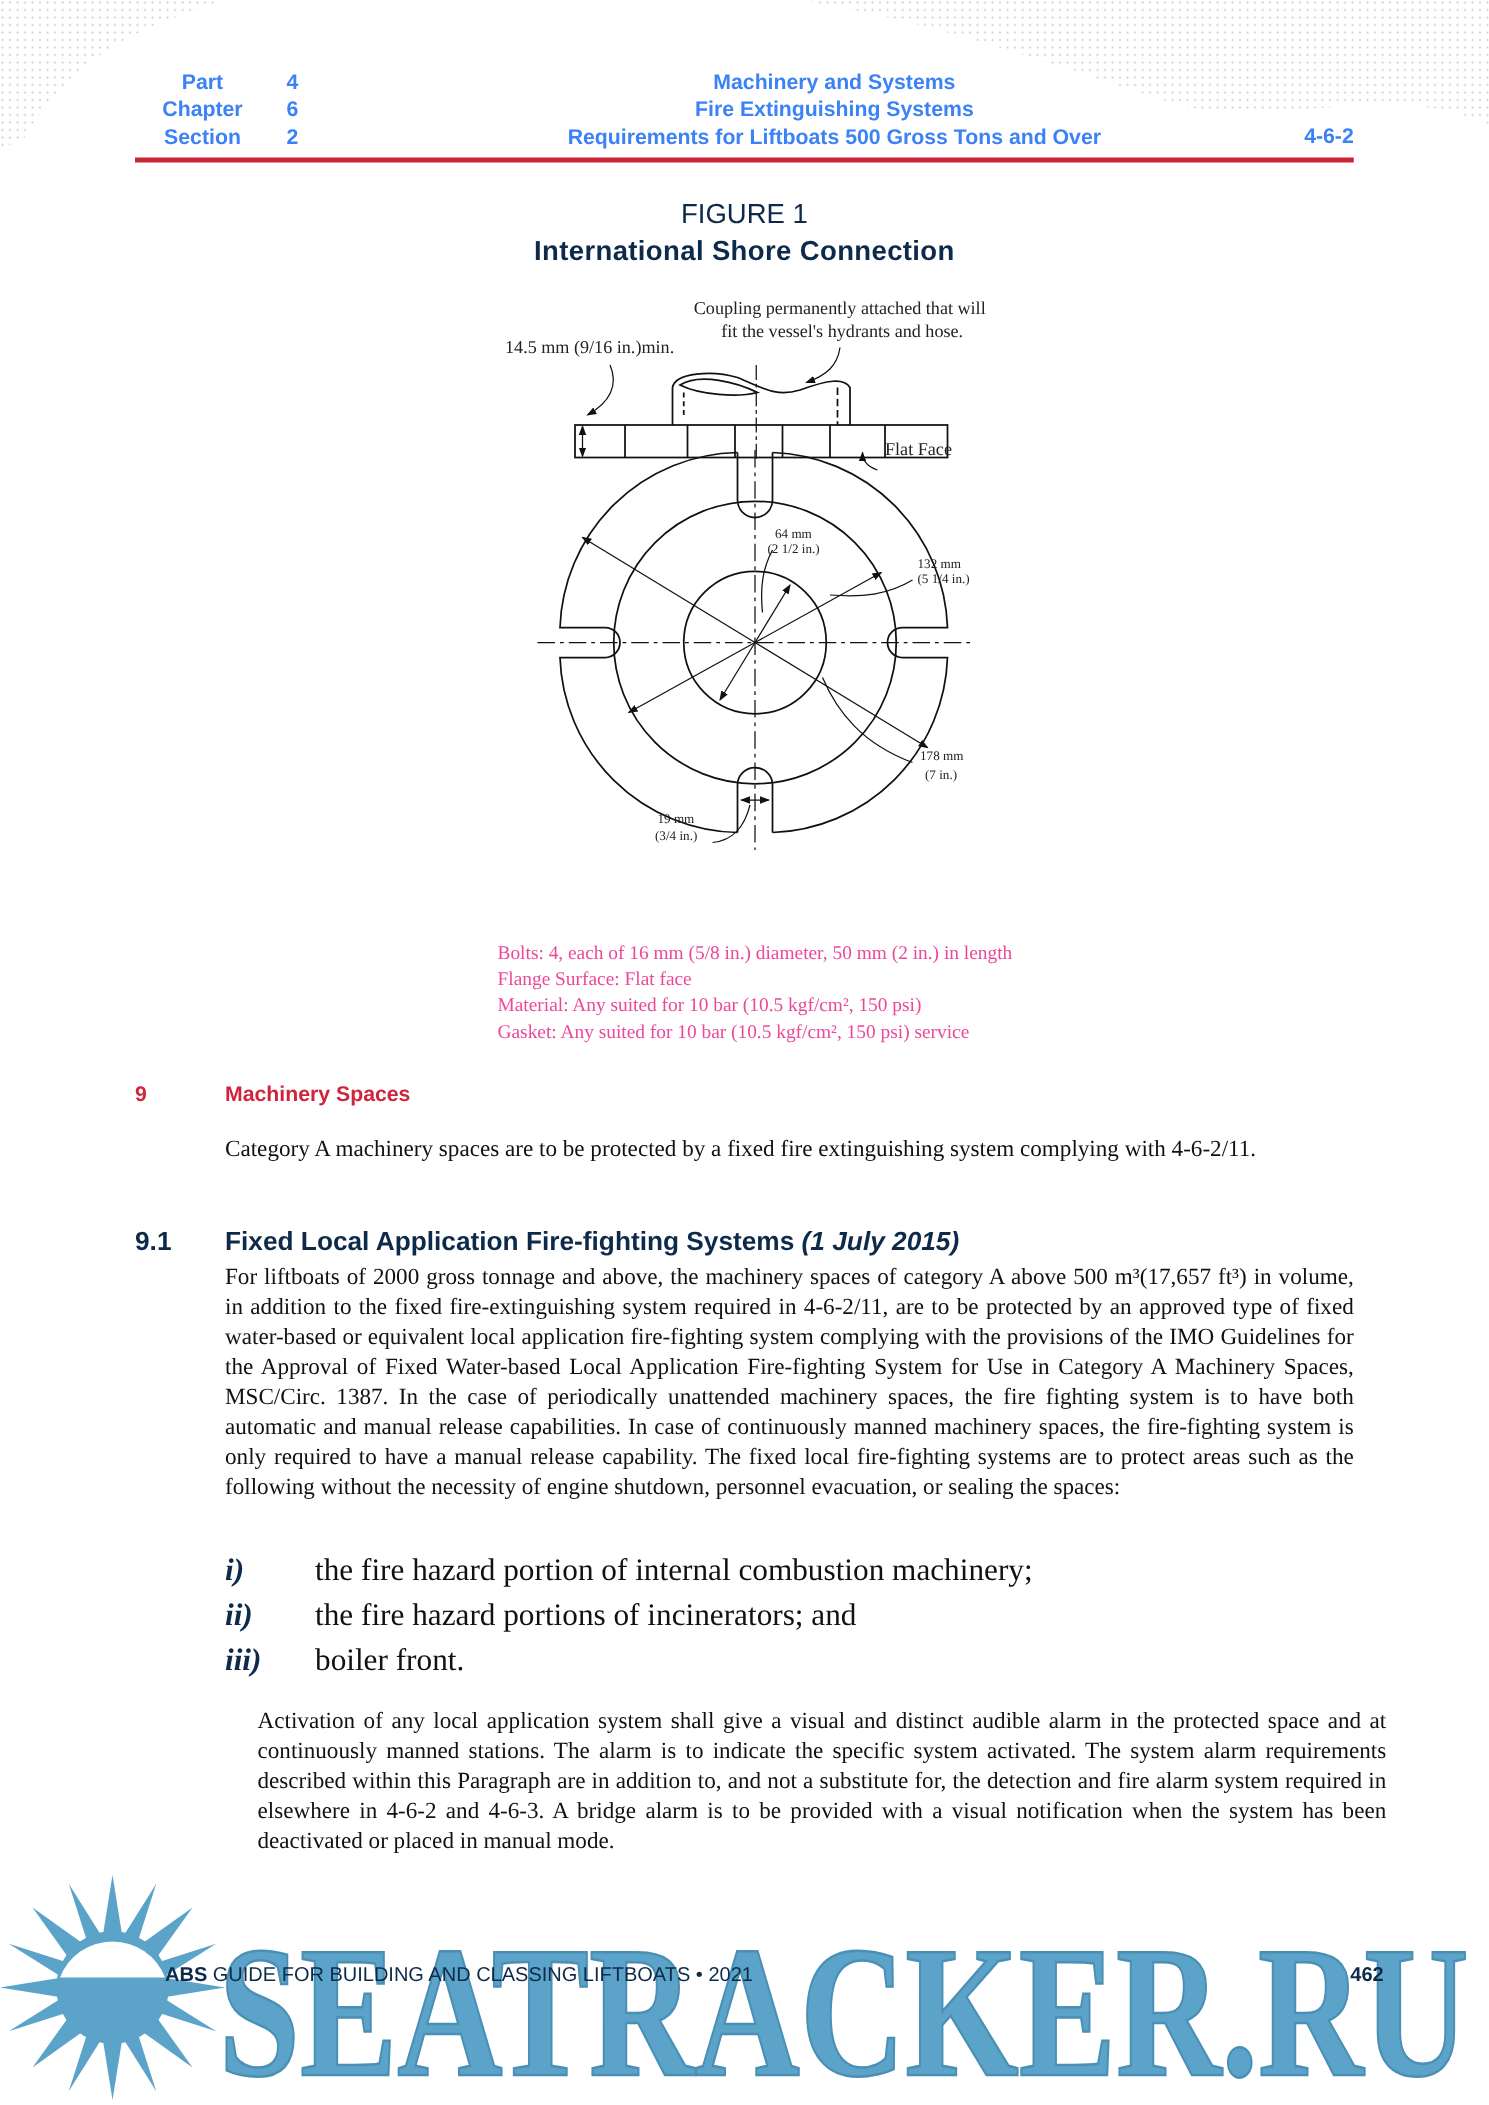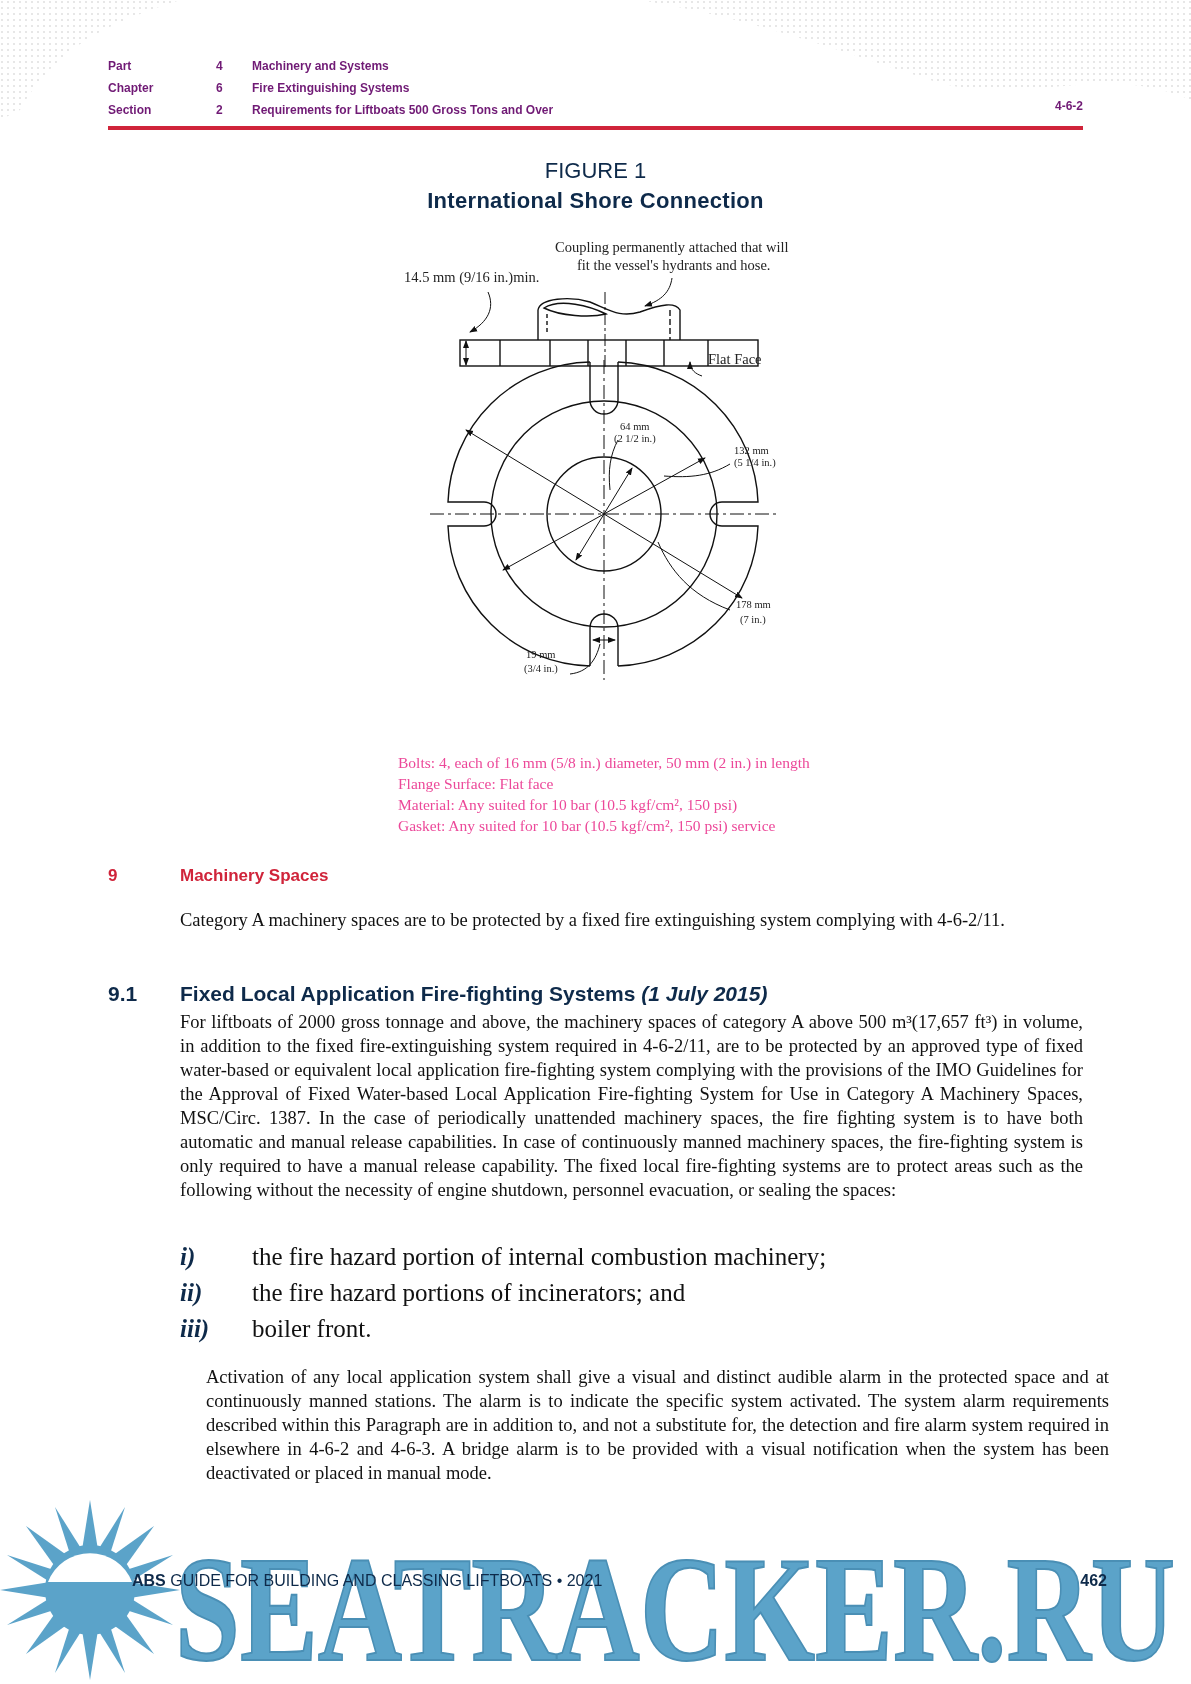--- a/index.html
+++ b/index.html
@@ -1,18 +1,18 @@
 <!DOCTYPE html>
 <html><head>
 <meta charset="utf-8">
 <style>
   html, body { margin:0; padding:0; }
   body { width:1191px; height:1684px; position:relative; background:#ffffff; overflow:hidden; font-family:"Liberation Serif", serif; color:#111; }
   .dots { position:absolute; pointer-events:none; }
-  .hdr { position:absolute; left:108px; top:55px; width:975px; font-family:"Liberation Sans", sans-serif; font-weight:bold; font-size:12px; color:#701a75; }
+  .hdr { position:absolute; left:108px; top:55px; width:975px; font-family:"Liberation Sans", sans-serif; font-weight:bold; font-size:17px; color:#3b82f6;text-align:center; }
   .hdr-row { display:flex; height:22px; align-items:center; }
   .hdr-label { width:108px; }
   .hdr-num { width:36px; }
   .hdr-title { flex:1; }
   .hdr-ref { position:absolute; right:0; top:44px; }
   .hdr-rule { position:absolute; left:108px; top:126px; width:975px; height:4px; background:#d0243a; }
   .fig-title { position:absolute; left:0; width:1191px; text-align:center; font-family:"Liberation Sans", sans-serif; color:#0e2a4a; }
   .fig-t1 { top:158px; font-size:22px; font-weight:normal; }
   .fig-t2 { top:188px; font-size:22px; font-weight:bold; letter-spacing:0.3px; }
   .diagram { position:absolute; left:400px; top:240px; width:480px; height:490px; }

